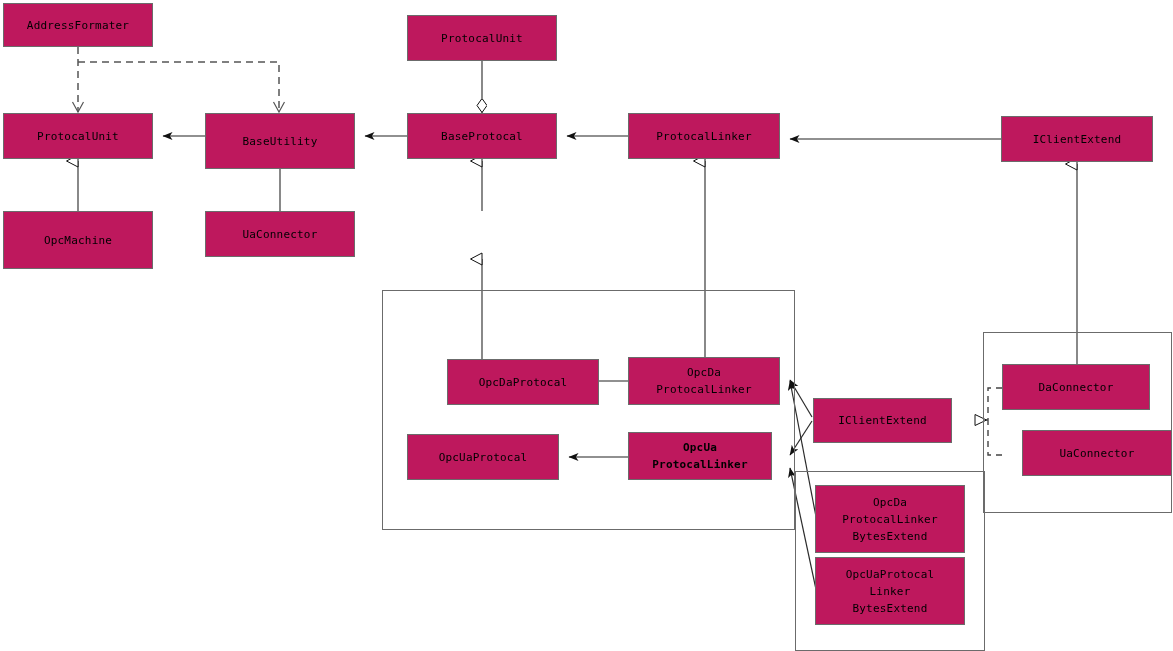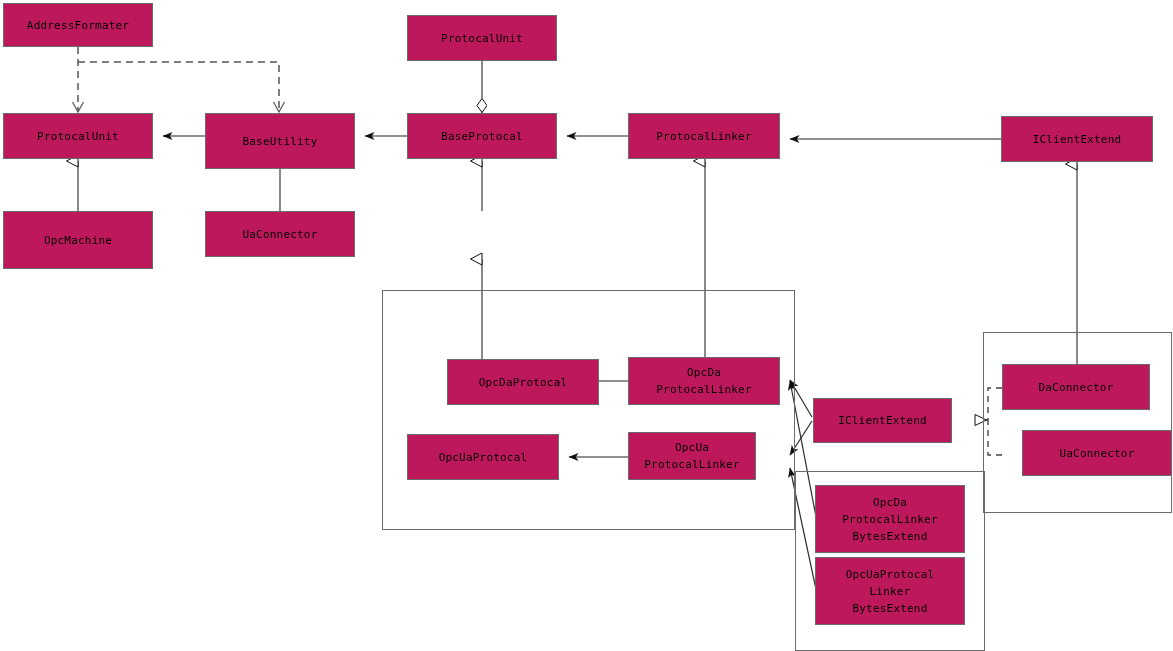--- a/index.html
+++ b/index.html
@@ -133,21 +133,21 @@
   <div class="node" id="n-opc_machine" style="left: 3px; top: 211px; width: 150px; height: 58px;">OpcMachine</div>
   <div class="node" id="n-base_utility" style="left: 205px; top: 113px; width: 150px; height: 56px;">BaseUtility</div>
   <div class="node" id="n-opc_utility" style="left: 205px; top: 211px; width: 150px; height: 46px;">UaConnector</div>
   <div class="node" id="n-protocal_unit" style="left: 407px; top: 15px; width: 150px; height: 46px;">ProtocalUnit</div>
   <div class="node" id="n-base_protocal" style="left: 407px; top: 113px; width: 150px; height: 46px;">BaseProtocal</div>
   <div class="node" id="n-opc_da_protocal" style="left: 407px; top: 359px; width: 152px; height: 46px; margin-left: 40px;">OpcDaProtocal</div>
   <div class="node" id="n-opc_ua_protocal" style="left: 407px; top: 434px; width: 152px; height: 46px;">OpcUaProtocal</div>
   <div class="node" id="n-protocal_linker" style="left: 628px; top: 113px; width: 152px; height: 46px;">ProtocalLinker</div>
   <div class="node" id="n-opc_da_protocal_linker" style="left: 628px; top: 357px; width: 152px; height: 48px;">OpcDa
 ProtocalLinker</div>
-  <div class="node" id="n-opc_ua_protocal_linker" style="left: 628px; top: 432px; width: 128px; height: 48px;">OpcUa
+  <div class="node" id="n-opc_ua_protocal_linker" style="left: 628px; top: 432px; width: 144px; height: 48px; font-weight: bold;">OpcUa
 ProtocalLinker</div>
   <div class="node" id="n-iclient_extend" style="left: 813px; top: 398px; width: 139px; height: 45px;">IClientExtend</div>
   <div class="node" id="n-opc_da_bytes_extend" style="left: 815px; top: 485px; width: 150px; height: 68px;">OpcDa
 ProtocalLinker
 BytesExtend</div>
   <div class="node" id="n-opc_ua_bytes_extend" style="left: 815px; top: 557px; width: 150px; height: 68px;">OpcUaProtocal
 Linker
 BytesExtend</div>
   <div class="node" id="n-base_connector" style="left: 1001px; top: 116px; width: 152px; height: 46px;">IClientExtend</div>
   <div class="node" id="n-da_connector" style="left: 1002px; top: 364px; width: 148px; height: 46px;">DaConnector</div>

